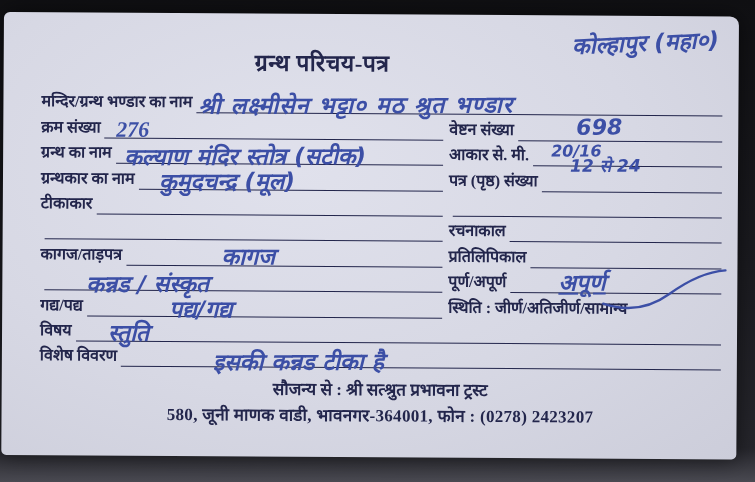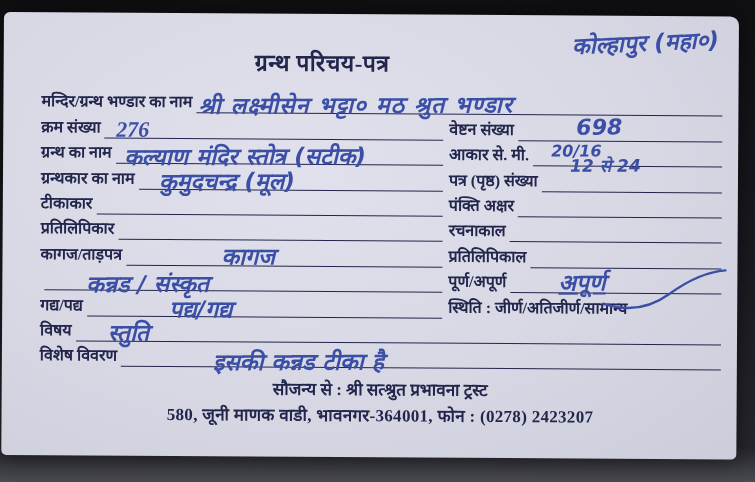--- a/index.html
+++ b/index.html
@@ -142,30 +142,28 @@
       </div>
 
       <div class="row">
         <span class="cell l">
           <span class="lbl">टीकाकार</span>
           <span class="line">
             <span class="hand"></span>
           </span>
         </span>
         <span class="cell r">
-          <span class="lbl">पंक्ति अक्षर</span>
-          <span class="line">
-            <span class="hand"></span>
-          </span>
-        </span>
-      </div>
-
-      <div class="row">
-        <span class="cell l">
-          <span class="lbl">प्रतिलिपिकार</span>
+          <span class="line">
+            <span class="hand"></span>
+          </span>
+        </span>
+      </div>
+
+      <div class="row">
+        <span class="cell l">
           <span class="line">
             <span class="hand"></span>
           </span>
         </span>
         <span class="cell r">
           <span class="lbl">रचनाकाल</span>
           <span class="line">
             <span class="hand"></span>
           </span>
         </span>

